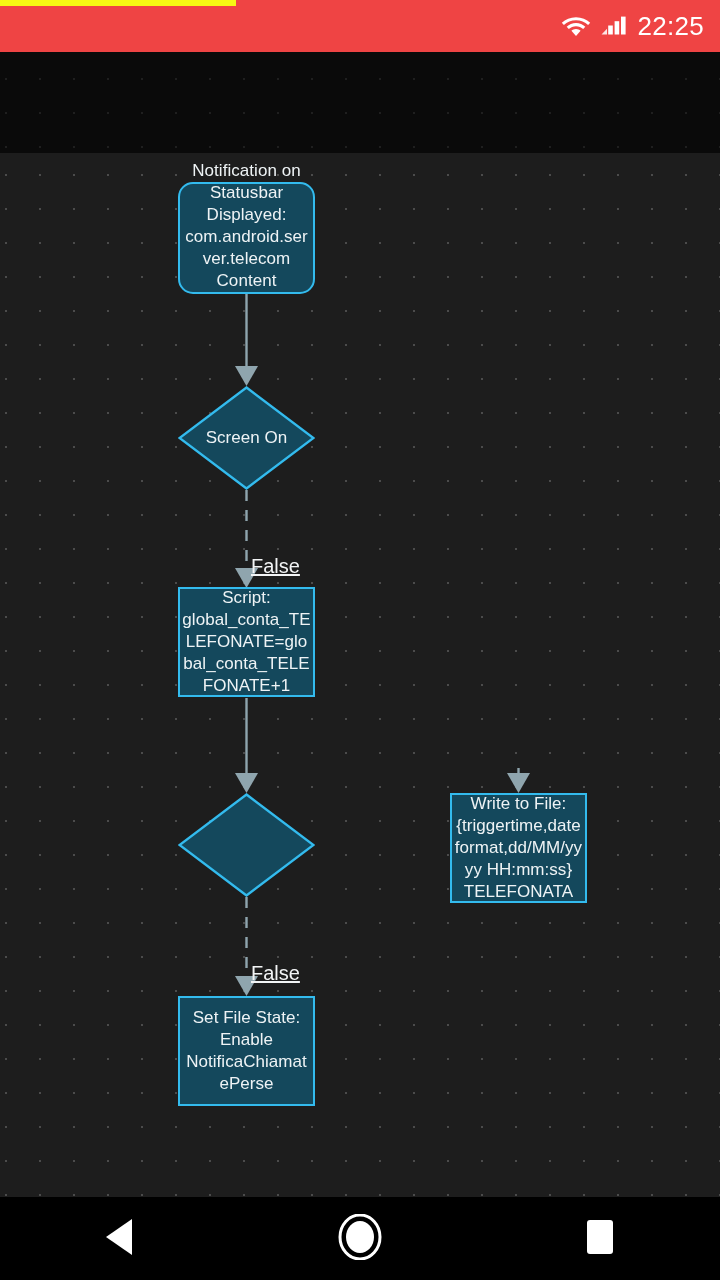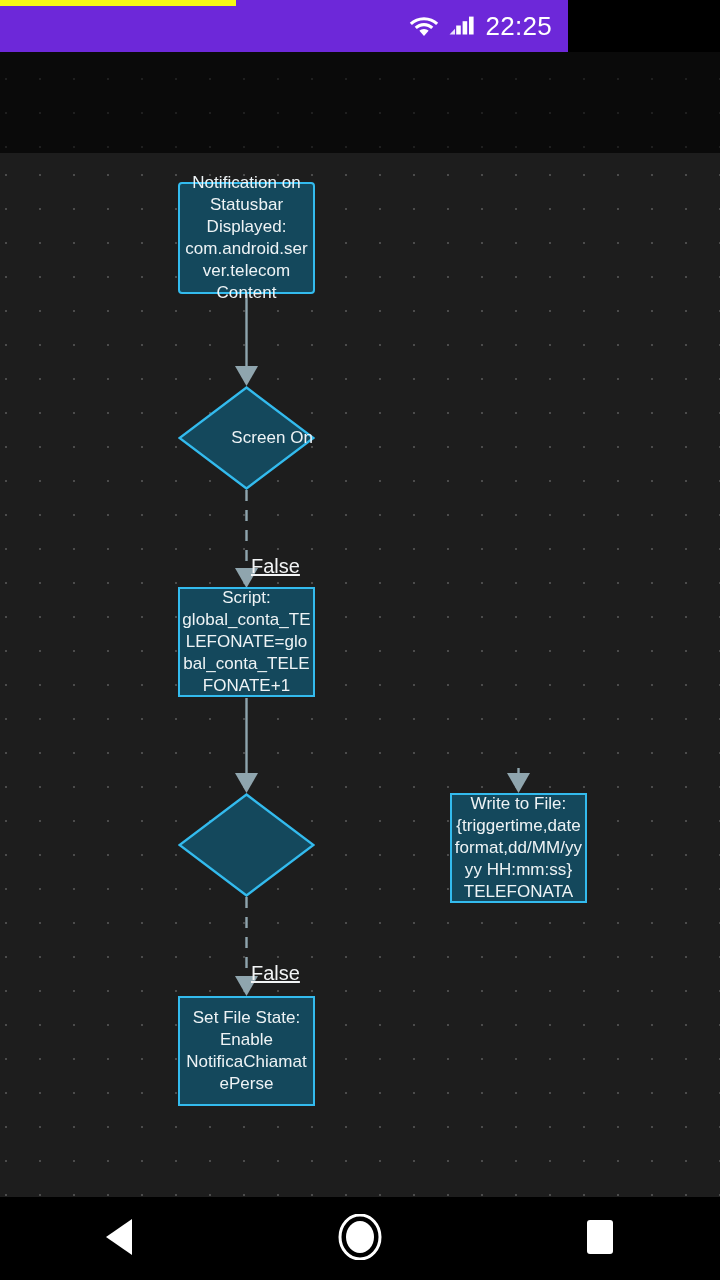--- a/index.html
+++ b/index.html
@@ -29,23 +29,23 @@
     height: 6px;
     width: 236px;
     background: #f7f714;
     z-index: 30;
   }
 
   
   .status-bar {
     position: absolute;
     left: 0; top: 0;
-    width: 568px;
+    width: 720px;
     height: 52px;
-    background: #6d28d9;
+    background: #ef4444;
     z-index: 20;
     text-align: center;
   }
   .status-right {
     position: absolute;
     right: 16px; top: 0;
     height: 52px;
     display: flex;
     align-items: center;
     gap: 10px;
@@ -150,21 +150,22 @@
     color: #eef3f5;
     font-size: 17px;
     line-height: 22px;
     letter-spacing: 0.05px;
   }
   .node-rect {
     background: #14485c;
     border: 2px solid #33bbee;
   }
   .node-rounded {
-    border-radius: 4px;
+    border-radius: 15px;
+    align-items: flex-end;
   }
   .node-label {
     display: block;
     width: 100%;
     padding: 0 2px;
     word-break: break-word;
   }
   .node-diamond {
     background: transparent;
     border: none;
@@ -172,21 +173,20 @@
   }
   .node-diamond .dia-shape {
     position: absolute;
     left: 0; top: 0;
     width: 100%; height: 100%;
   }
   .node-diamond .node-label {
     position: relative;
     z-index: 2;
     width: 140px;
-    text-align: right;
   }
   .edge-label {
     position: absolute;
     color: #f2f4f5;
     font-size: 20px;
     line-height: 20px;
     white-space: nowrap;
     text-decoration: underline;
   }
 

